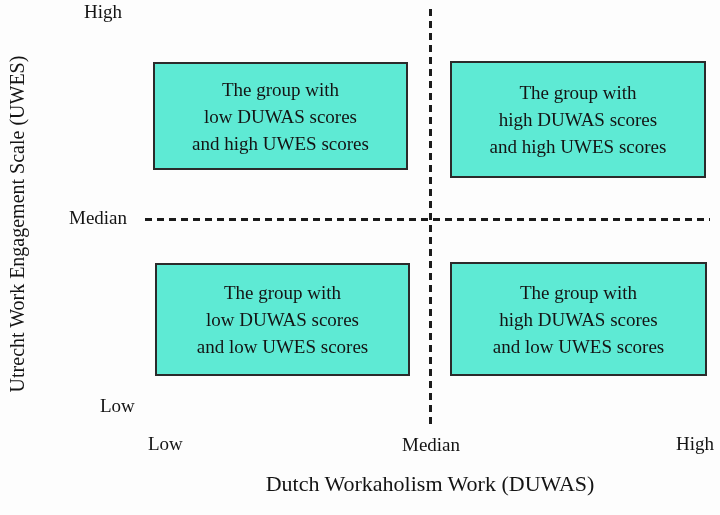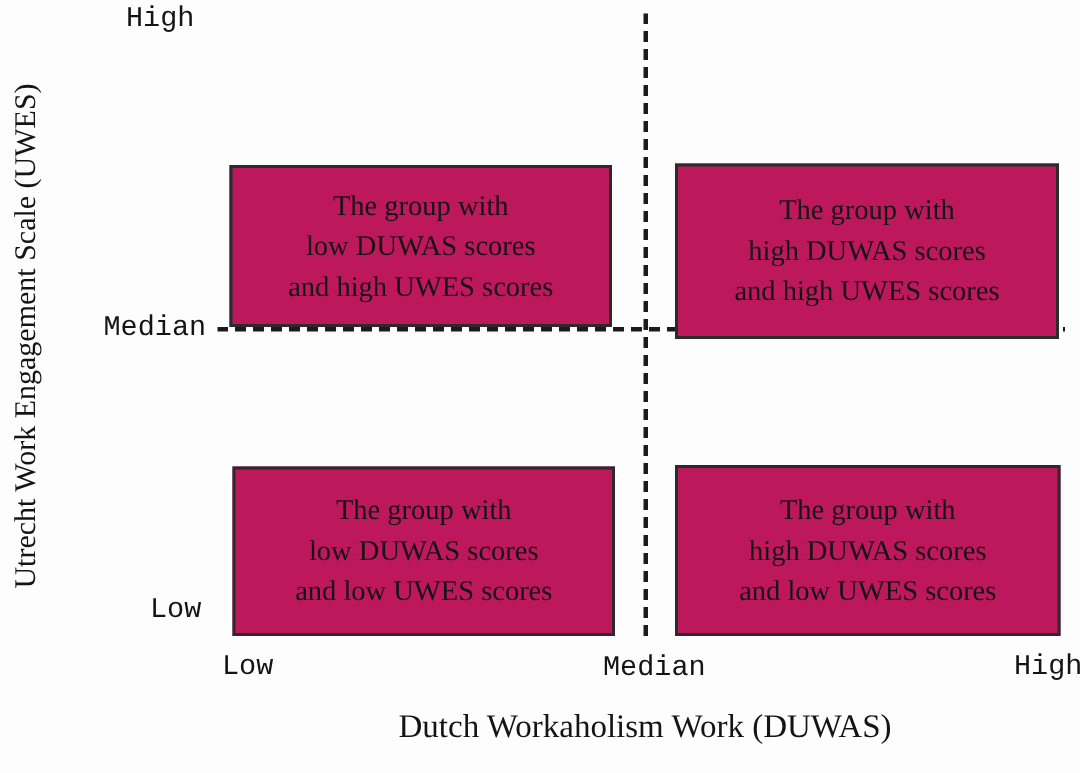--- a/index.html
+++ b/index.html
@@ -35,21 +35,20 @@
     top: 471px;
     width: 580px;
     text-align: center;
     font-size: 22px;
     white-space: nowrap;
   }
   .tick {
     font-size: 19px;
     line-height: 20px;
     white-space: nowrap;
-    font-family: Liberation Mono, monospace;
   }
   .tick-y-high   { left: 84px;  top: 2px;   }
   .tick-y-median { left: 69px;  top: 208px; }
   .tick-y-low    { left: 100px; top: 396px; }
   .tick-x-low    { left: 148px; top: 434px; }
   .tick-x-median { left: 402px; top: 435px; }
   .tick-x-high   { left: 676px; top: 434px; }
 
   .dash-h {
     left: 145px;
@@ -62,29 +61,28 @@
     left: 429px;
     top: 9px;
     width: 3px;
     height: 415px;
     background: repeating-linear-gradient(to bottom, #1b1b1b 0px, #1b1b1b 7px, transparent 7px, transparent 12px);
   }
 
   .qbox {
     box-sizing: border-box;
     border: 2px solid #2b2b2b;
-    background: #be185d;
+    background: #5eead4;
     display: flex;
     flex-direction: column;
     justify-content: center;
     align-items: center;
     text-align: center;
     font-size: 19px;
     line-height: 27px;
-    margin-top: 48px;
   }
   .qbox-tl { left: 153px; top: 62px;  width: 255px; height: 108px; }
   .qbox-tr { left: 450px; top: 61px;  width: 256px; height: 117px; }
   .qbox-bl { left: 155px; top: 263px; width: 255px; height: 113px; }
   .qbox-br { left: 450px; top: 262px; width: 257px; height: 114px; }
 </style>
 </head>
 <body>
 
 <div id="figure">

